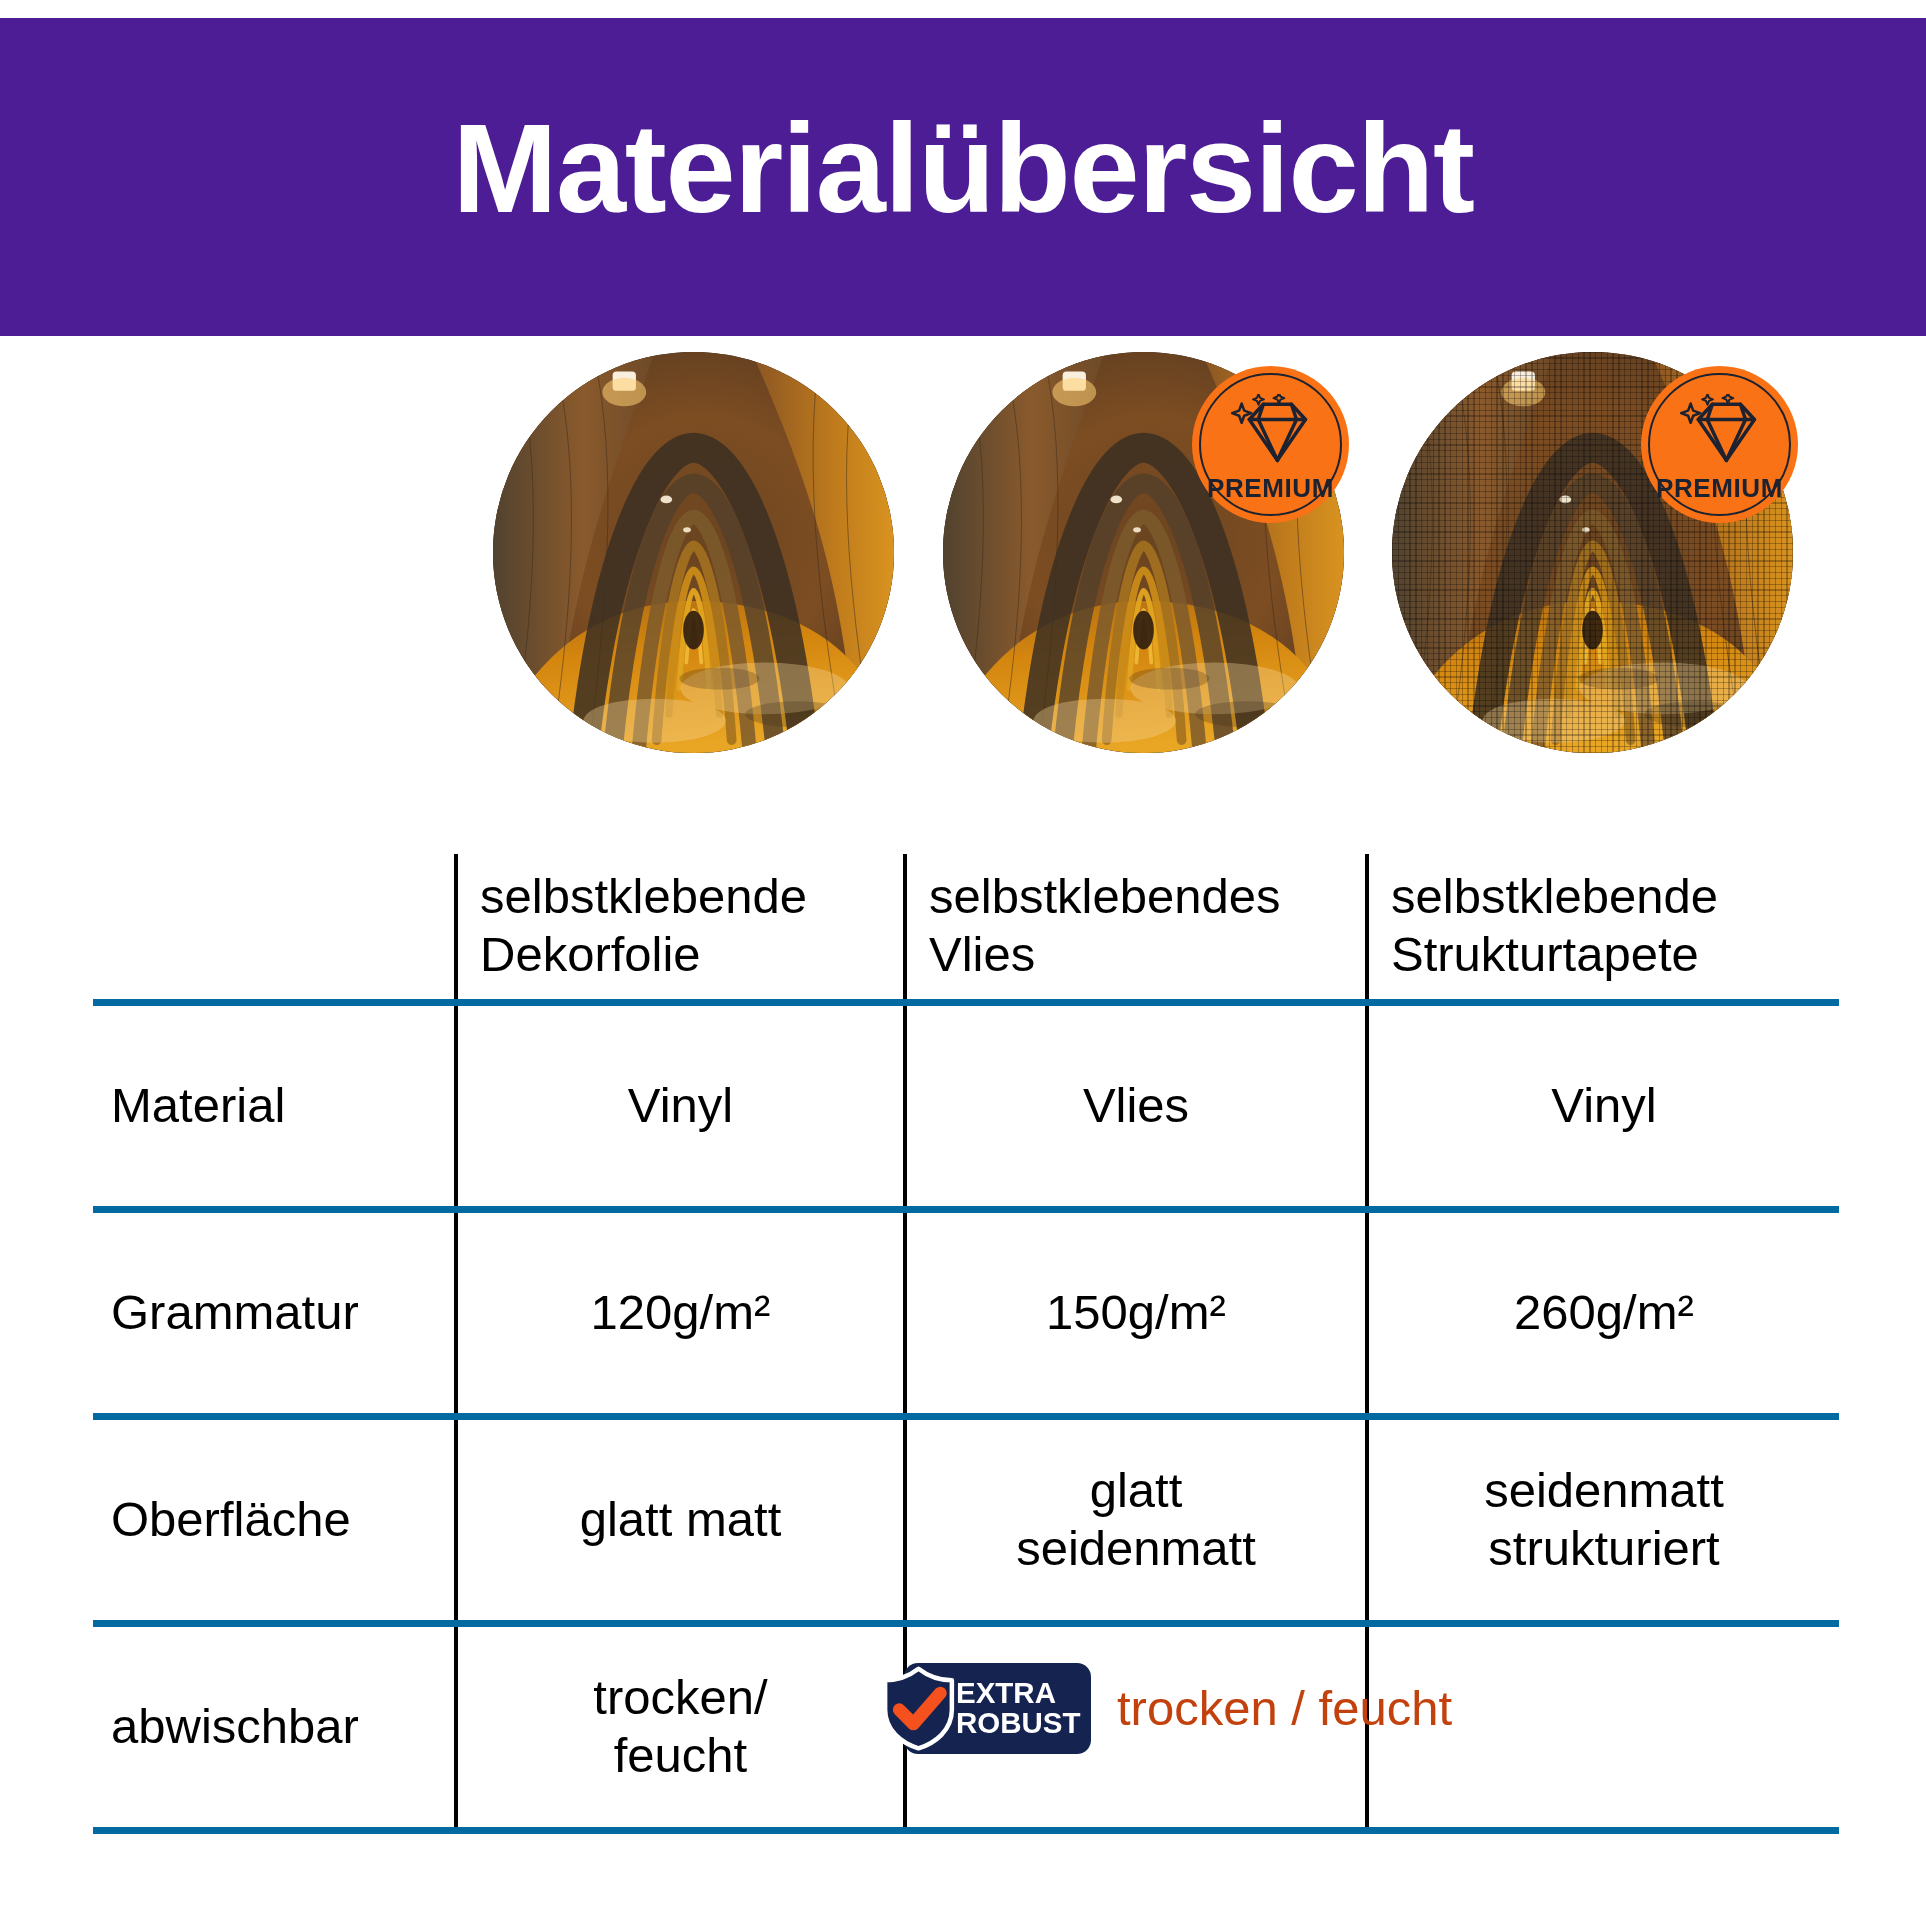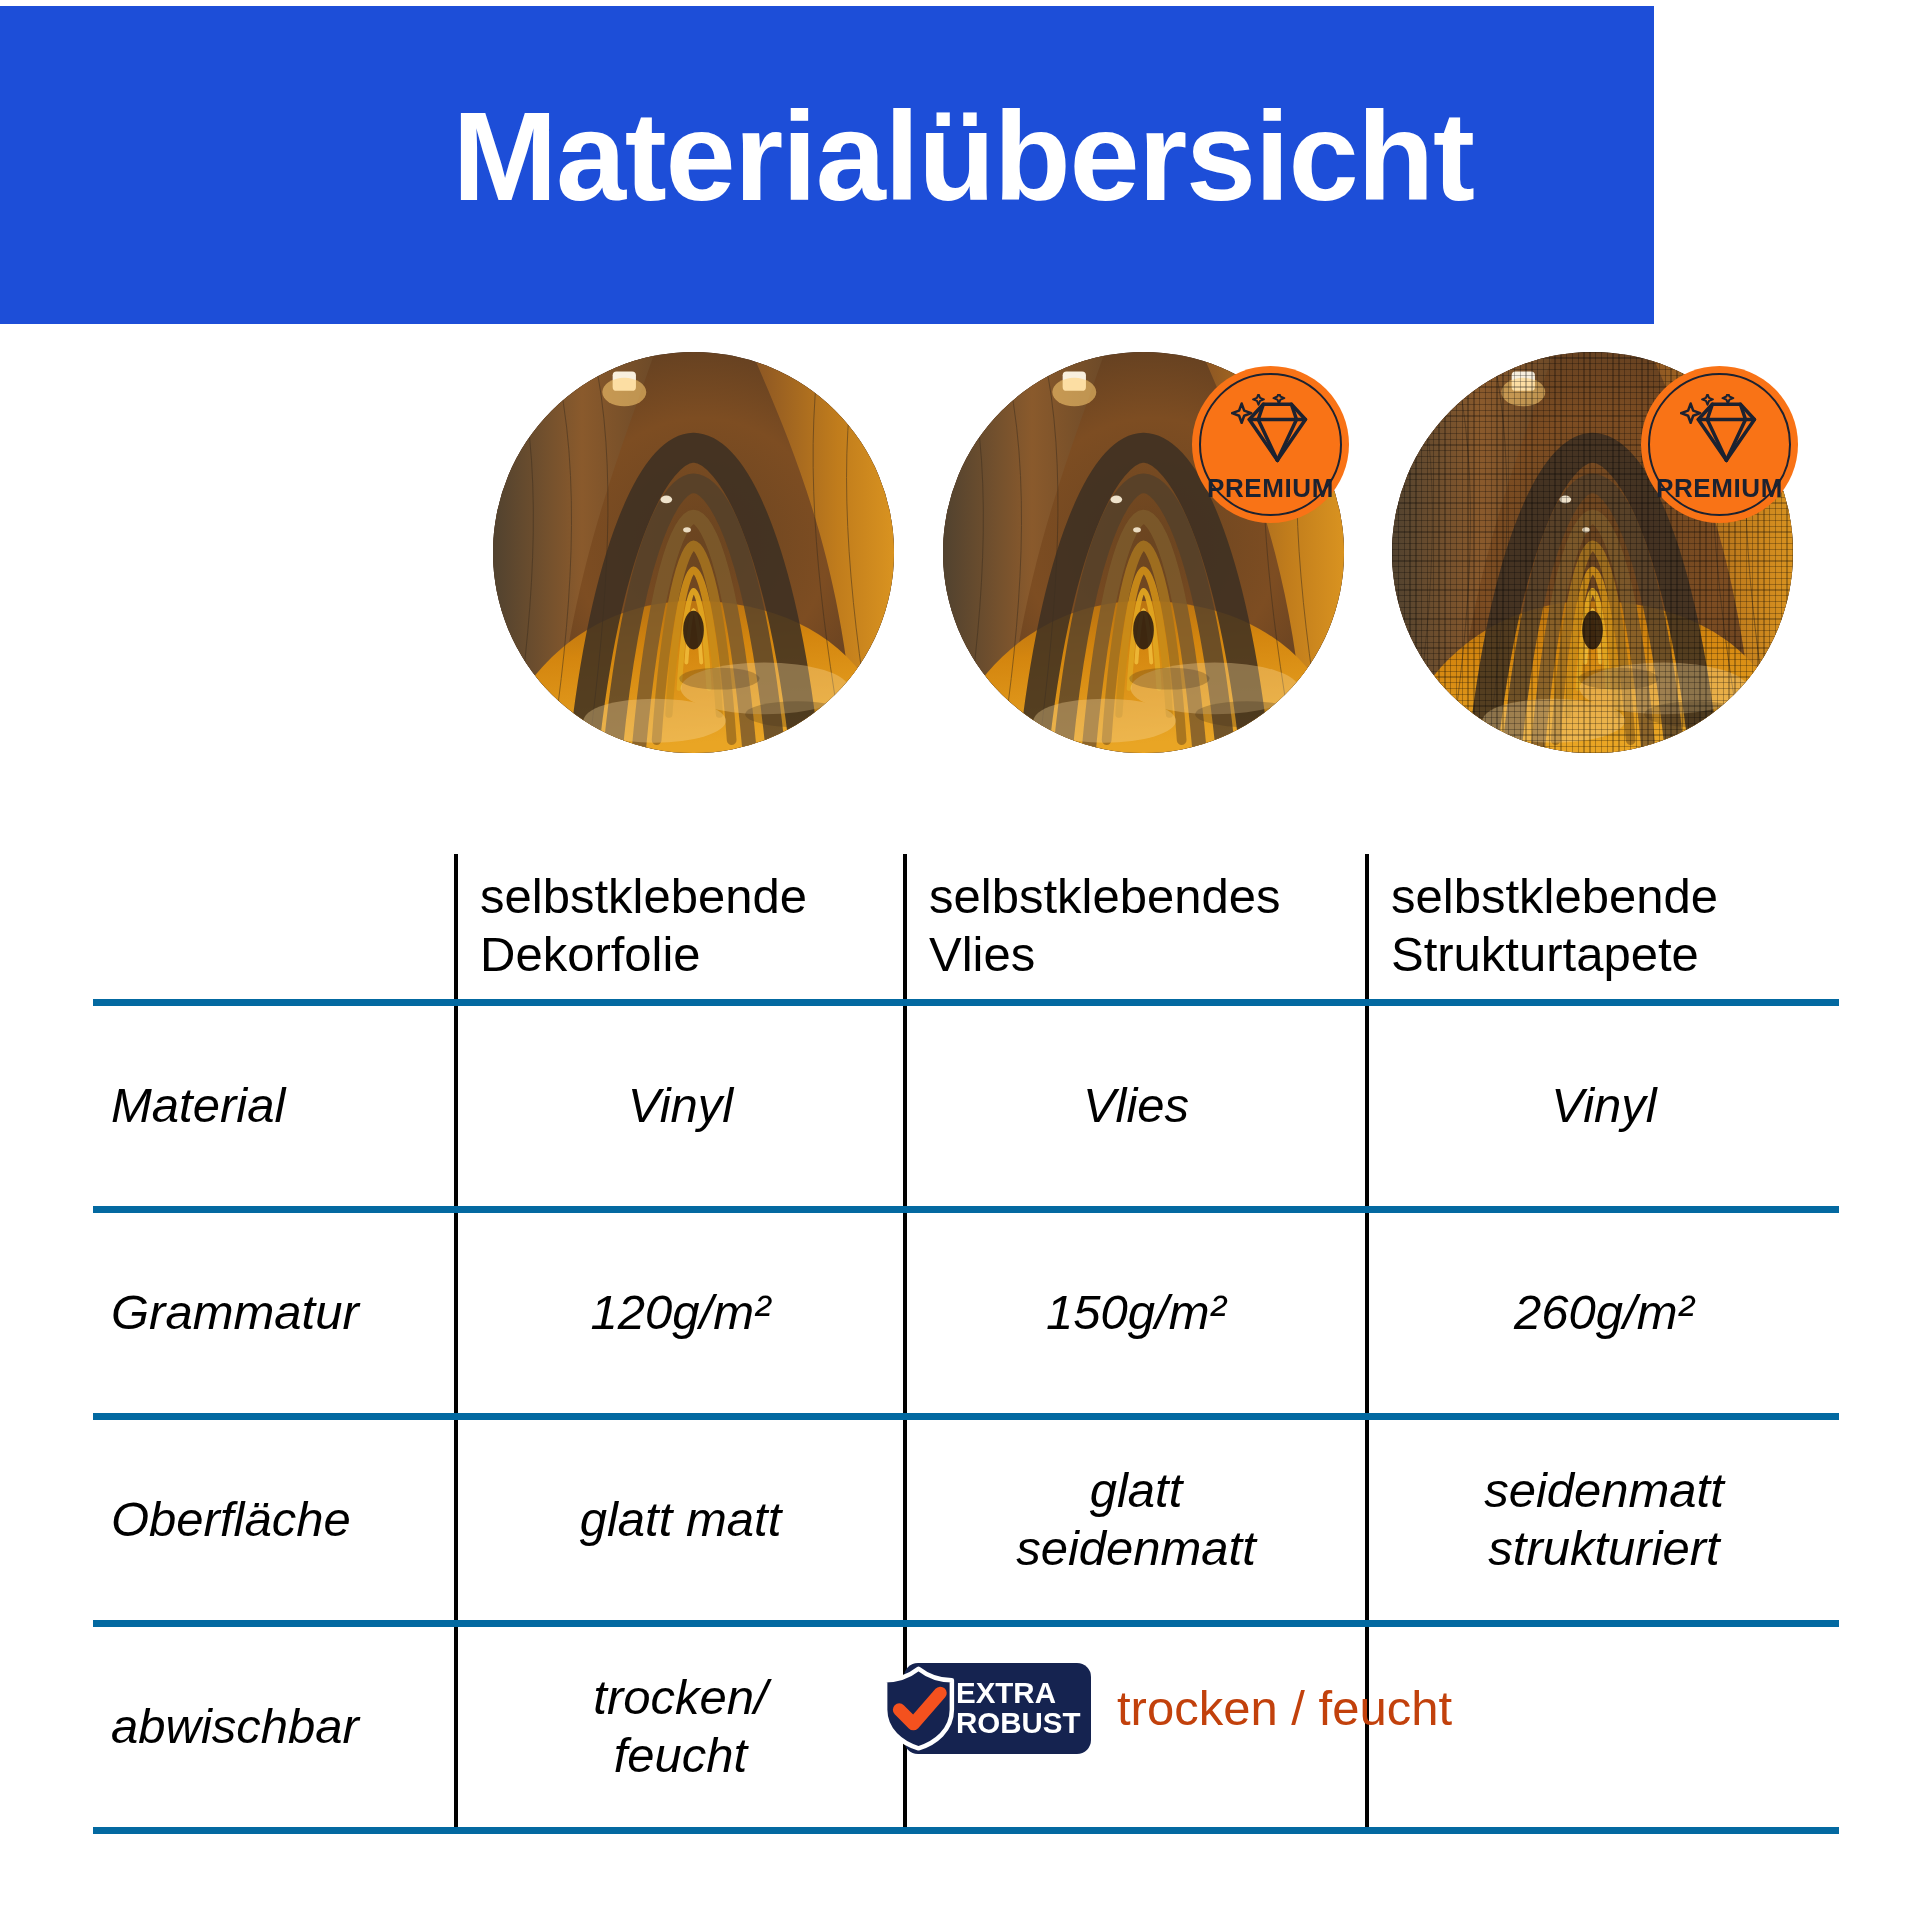--- a/index.html
+++ b/index.html
@@ -1,22 +1,22 @@
 <!DOCTYPE html>
 <html style="font-size:10.3px"><head>
 <meta charset="utf-8">
 <style>
   * { box-sizing: border-box; margin: 0; padding: 0; }
   html, body { width: 1926px; height: 1926px; background: #ffffff; }
   body { font-family: "Liberation Sans", sans-serif; position: relative; overflow: hidden; }
 
   
   .header-bar {
-    position: absolute; left: 0; top: 6px; width: 1654px; height: 318px;
-    background: #1d4ed8;
+    position: absolute; left: 0; top: 18px; width: 1926px; height: 318px;
+    background: #4c1d95;
   }
   .header-title {
     position: absolute; left: 0; top: 0; width: 1926px; height: 318px;
     display: flex; align-items: center; justify-content: center;
     color: #ffffff; font-weight: 700; font-size: 126px;
     letter-spacing: -1.3px; line-height: 1;
     font-family: "Liberation Sans", sans-serif;
     padding-bottom: 16.7px;
   }
 
@@ -73,21 +73,21 @@
     font-family: "Liberation Sans", sans-serif;
     font-size: 49px; color: #000000; line-height: 1.18;
     vertical-align: middle; padding: 0 10.3px;
   }
   .tbl col.c-label { width: 363px; }
   .tbl col.c-a { width: 449px; }
   .tbl col.c-b { width: 462px; }
   .tbl col.c-c { width: 472px; }
 
   .tbl tr.head-row td { height: 148px; vertical-align: middle; }
-  .tbl tr.body-row td { height: 207px; font-style: italic; }
+  .tbl tr.body-row td { height: 207px; }
 
   .cell-label { text-align: left; padding-left: 18px !important; }
   .cell-val   { text-align: center; }
   .cell-head  { text-align: left; padding-left: 22px !important; }
 
   
   .tbl td.vl { border-left: 4.5px solid #000; }
   
   .tbl tr.rule-below td { border-bottom: 7px solid #0369a1; }
   .tbl tr.head-row td.vl { border-left: 4.5px solid #000; }

